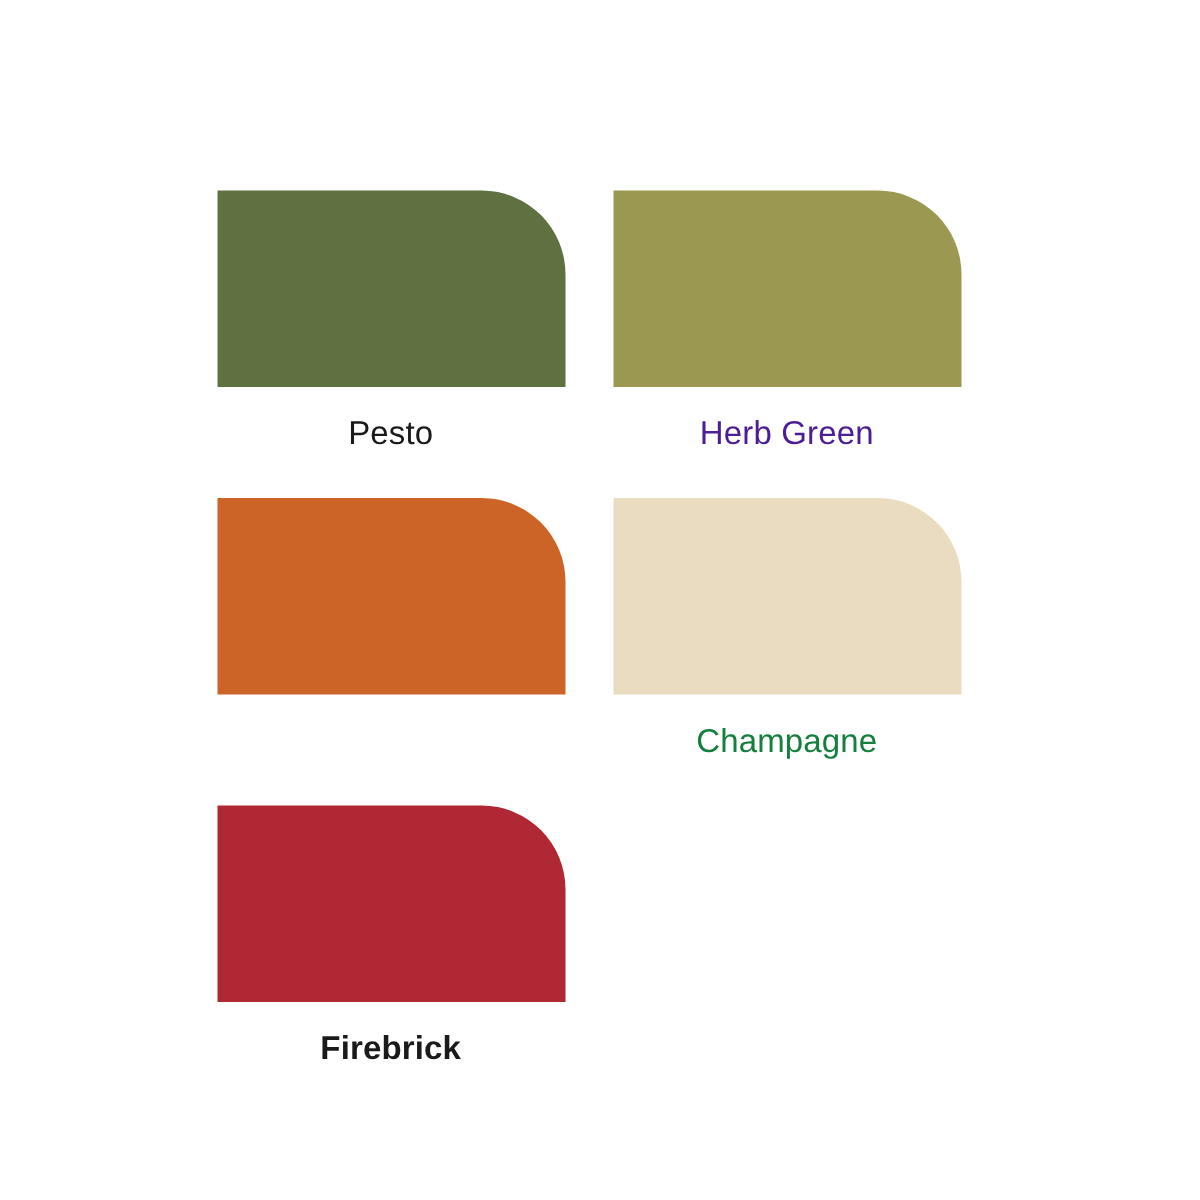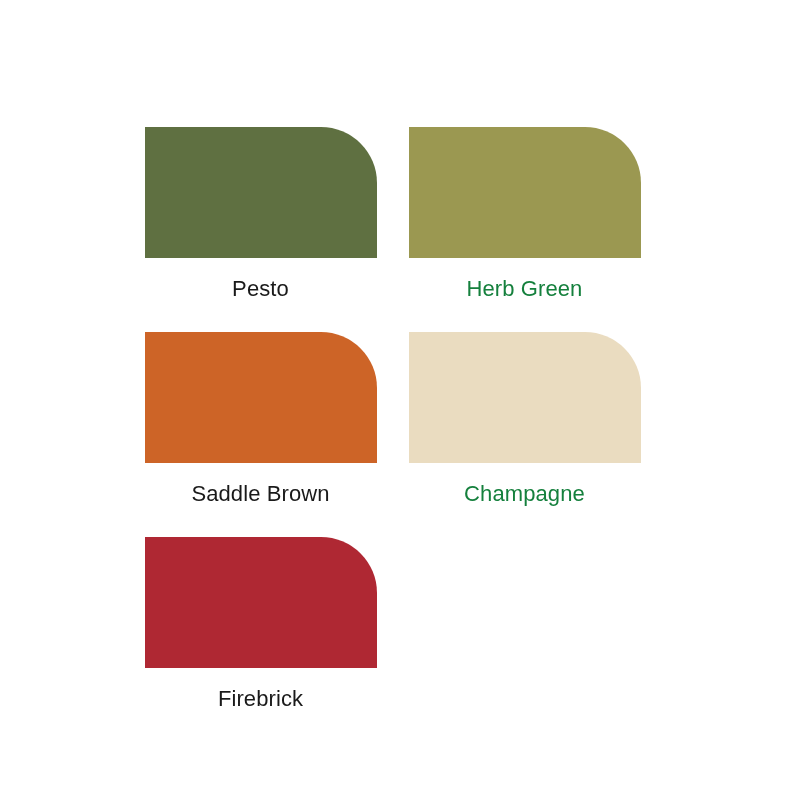--- a/index.html
+++ b/index.html
@@ -67,33 +67,32 @@
 <div id="palette-board">
   <div class="swatch-grid">
 
     <div class="swatch-cell">
       <div class="swatch-chip" style="background-color: rgb(95, 112, 65);"></div>
       <div class="swatch-label" style="color: rgb(26, 26, 26);">Pesto</div>
     </div>
 
     <div class="swatch-cell">
       <div class="swatch-chip" style="background-color: rgb(155, 152, 81);"></div>
-      <div class="swatch-label" style="color: #15803d;">Herb Green</div>
+      <div class="swatch-label" style="color: #4c1d95;">Herb Green</div>
     </div>
 
     <div class="swatch-cell">
       <div class="swatch-chip" style="background-color: rgb(205, 100, 39);"></div>
-      <div class="swatch-label" style="color: rgb(26, 26, 26);">Saddle Brown</div>
     </div>
 
 
     <div class="swatch-cell">
       <div class="swatch-chip" style="background-color: rgb(234, 220, 192);"></div>
       <div class="swatch-label" style="color: #15803d;">Champagne</div>
     </div>
 
     <div class="swatch-cell">
       <div class="swatch-chip" style="background-color: rgb(175, 40, 51);"></div>
-      <div class="swatch-label" style="color: rgb(26, 26, 26);">Firebrick</div>
+      <div class="swatch-label" style="color: rgb(26, 26, 26); font-weight: bold;">Firebrick</div>
     </div>
 
   </div>
 </div>
 
 </body></html>

